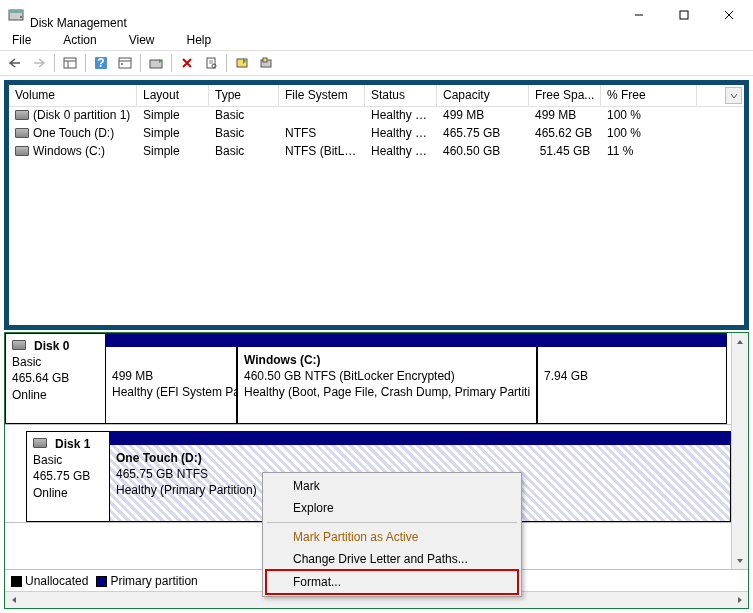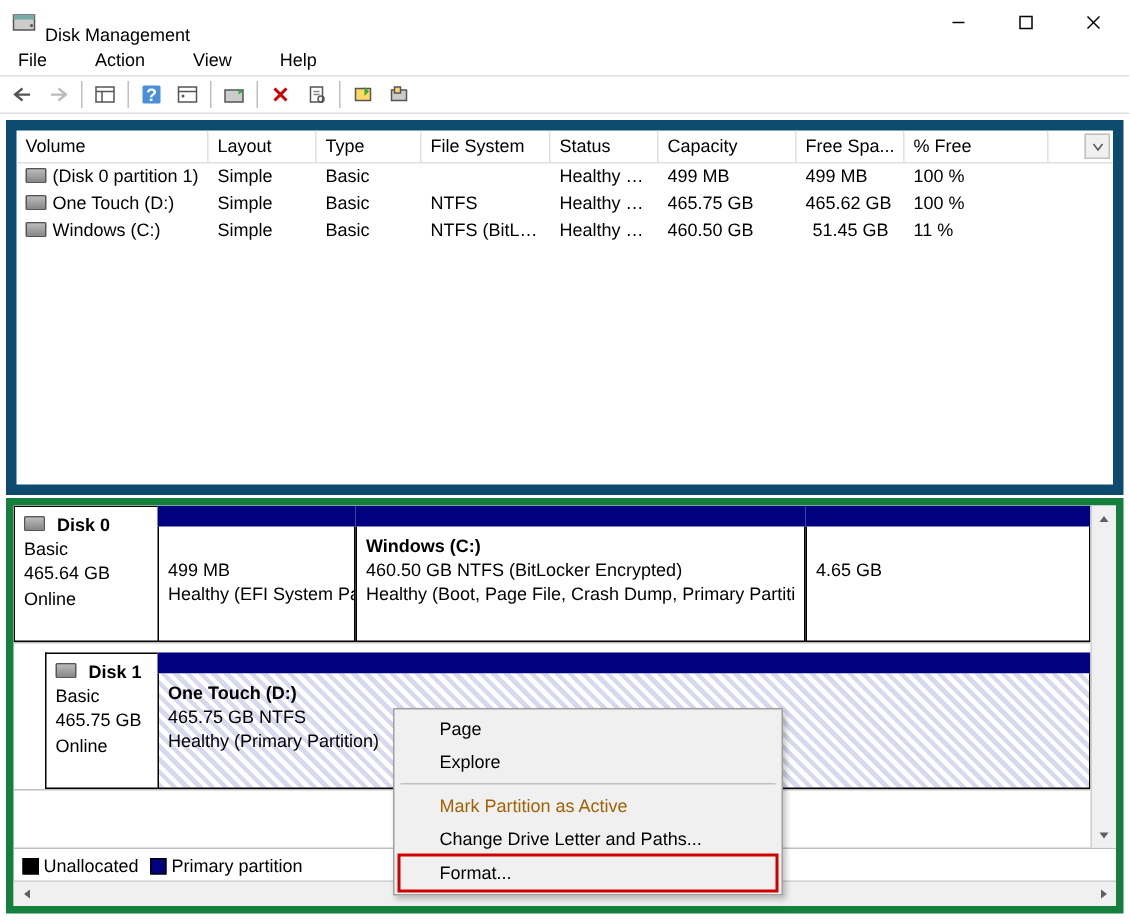--- a/index.html
+++ b/index.html
@@ -8,28 +8,28 @@
 .titlebar .app-icon { width: 16px; height: 16px; margin: 0 6px; display: inline-block; }
 .titlebar .title { flex: 1; font-size: 12px; margin-top: 16px; }
 .winbtns { display: flex; }
 .winbtn { width: 45px; height: 28px; display: flex; align-items: center; justify-content: center; }
 .menubar { height: 20px; display: flex; align-items: center; padding: 0 4px; gap: 16px; }
 .menuitem { padding: 2px 8px; }
 .toolbar { height: 26px; display: flex; align-items: center; padding: 0 4px; gap: 2px; border-top: 1px solid #e0e0e0; border-bottom: 1px solid #e0e0e0; }
 .tbtn { width: 22px; height: 22px; display: flex; align-items: center; justify-content: center; border: 1px solid transparent; }
 .tsep { width: 1px; height: 18px; background: #c0c0c0; margin: 0 2px; }
 .content { flex: 1; display: flex; flex-direction: column; padding: 4px; gap: 2px; overflow: hidden; }
-.listpane { height: 250px; border: 7px solid #0c4a6e; background: #fff; position: relative; overflow: hidden; }
+.listpane { height: 250px; border: 5px solid #0c4a6e; background: #fff; position: relative; overflow: hidden; }
 .listheader { display: flex; border-bottom: 1px solid #e0e0e0; height: 22px; }
 .listheader .col { border-right: 1px solid #e0e0e0; padding: 3px 6px; font-size: 12px; white-space: nowrap; overflow: hidden; position: relative; }
 .listbody { }
 .listrow { display: flex; height: 18px; }
 .listrow .cell { padding: 1px 6px; font-size: 12px; white-space: nowrap; overflow: hidden; text-overflow: ellipsis; }
 .disk-icon { width: 14px; height: 10px; display: inline-block; background: linear-gradient(#bbb,#888); border: 1px solid #555; border-radius: 1px; margin-right: 4px; vertical-align: middle; position: relative; top: -1px; }
-.graphpane { flex: 1; border: 5px solid #15803d; background: #fff; display: flex; flex-direction: column; overflow: hidden; position: relative; }
+.graphpane { flex: 1; border: 1px solid #15803d; background: #fff; display: flex; flex-direction: column; overflow: hidden; position: relative; }
 .scrollbar-v { position: absolute; right: 0; top: 0; width: 17px; height: calc(100% - 22px); background: #f0f0f0; border-left: 1px solid #d0d0d0; }
 .sb-arrow { height: 17px; display: flex; align-items: center; justify-content: center; background: #f0f0f0; }
 .diskrow { display: flex; border-bottom: 1px solid #c0c0c0; }
 .diskinfo { width: 100px; border: 1px solid #000; border-right: none; padding: 4px 6px; background: #fff; font-size: 12px; line-height: 1.35; }
 .diskinfo .dn { font-weight: bold; display: flex; align-items: center; gap: 4px; }
 .partitions { flex: 1; display: flex; }
 .part-wrapper { display: flex; flex-direction: column; }
 .part-top { height: 14px; background: #000080; }
 .part-body { flex: 1; border: 1px solid #000; border-top: none; padding: 5px 6px; font-size: 12px; line-height: 1.35; white-space: nowrap; overflow: hidden; }
 .part-body.hatched { background-image: repeating-linear-gradient(45deg, #d8d8f0 0, #d8d8f0 3px, #fff 3px, #fff 6px); }
@@ -231,21 +231,21 @@
               <div class="part-body">
                 <div class="pn">Windows  (C:)</div>
                 <div>460.50 GB NTFS (BitLocker Encrypted)</div>
                 <div>Healthy (Boot, Page File, Crash Dump, Primary Partiti</div>
               </div>
             </div>
             <div class="part-wrapper" style="width: 190px;">
               <div class="part-top"></div>
               <div class="part-body">
                 <div>&nbsp;</div>
-                <div>4.65 GB</div>
+                <div>7.94 GB</div>
                 <div></div>
               </div>
             </div>
           </div>
         </div>
         <div style="height: 6px;"></div>
         <div class="diskrow" style="height: 92px; padding-left: 21px;">
           <div class="diskinfo">
             <div class="dn">
               <span class="disk-icon"></span>
@@ -296,19 +296,19 @@
           <svg width="8" height="8">
             <path d="M6 4 L2 1 L2 7 Z" fill="#606060"></path>
           </svg>
         </div>
     </div>
   </div>
 
 </div>
 
 <div class="ctxmenu">
-  <div class="ctxitem">Page</div>
+  <div class="ctxitem">Mark</div>
   <div class="ctxitem">Explore</div>
   <div class="ctxsep"></div>
   <div class="ctxitem disabled">Mark Partition as Active</div>
   <div class="ctxitem">Change Drive Letter and Paths...</div>
   <div class="ctxitem highlight">Format...</div>
 </div>
 
 </body></html>

